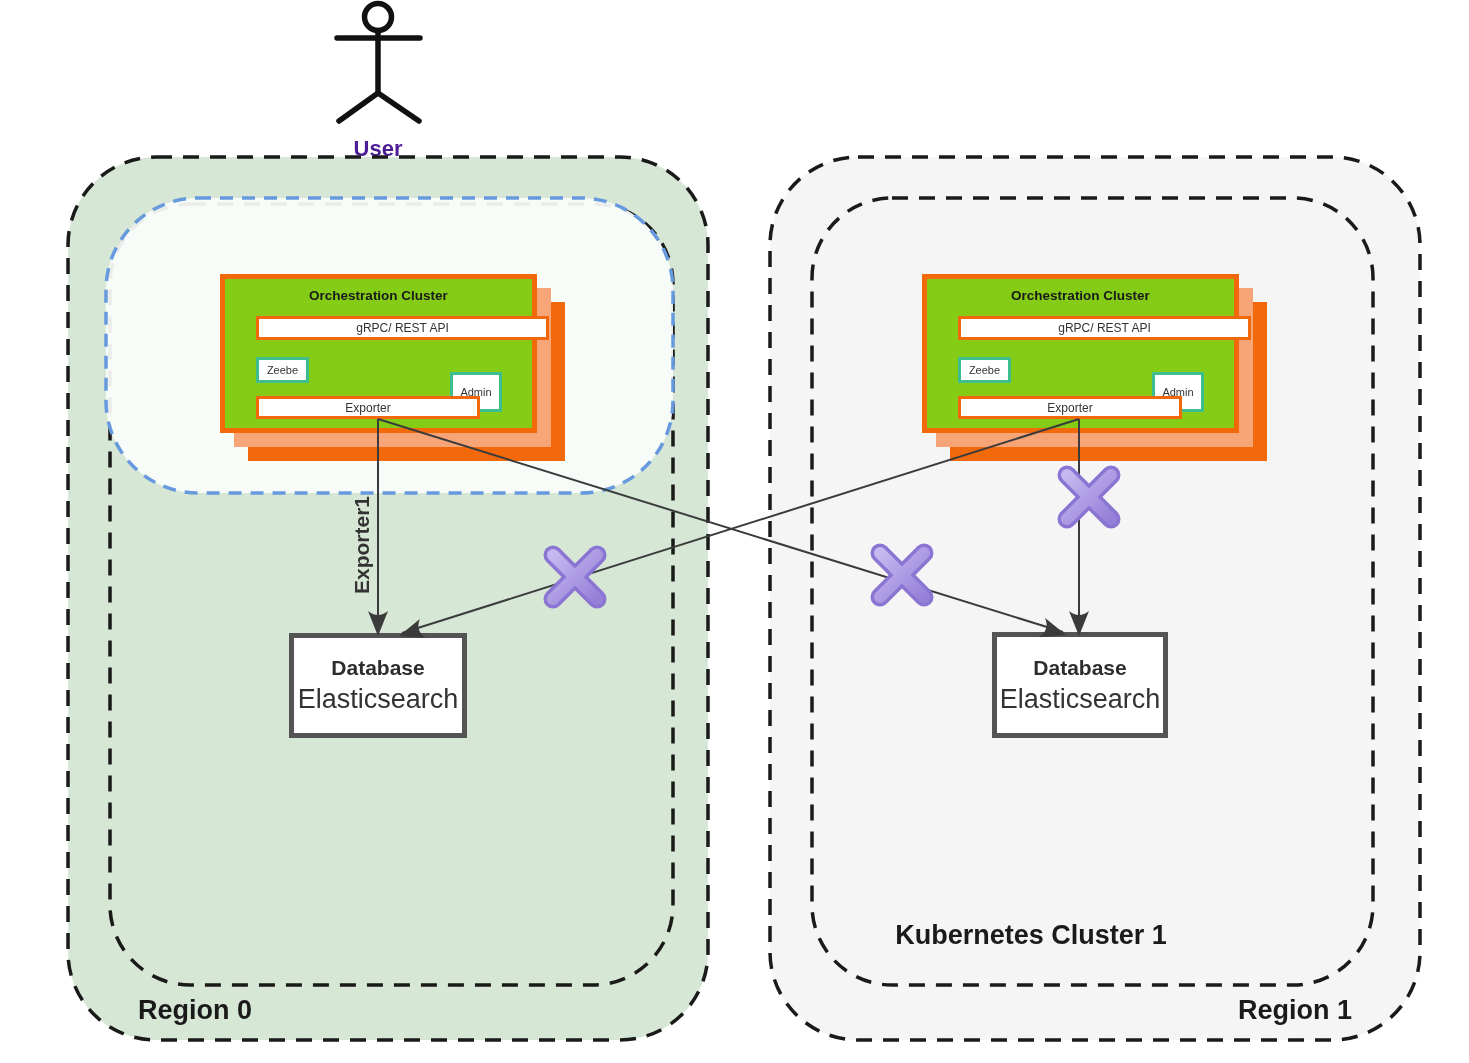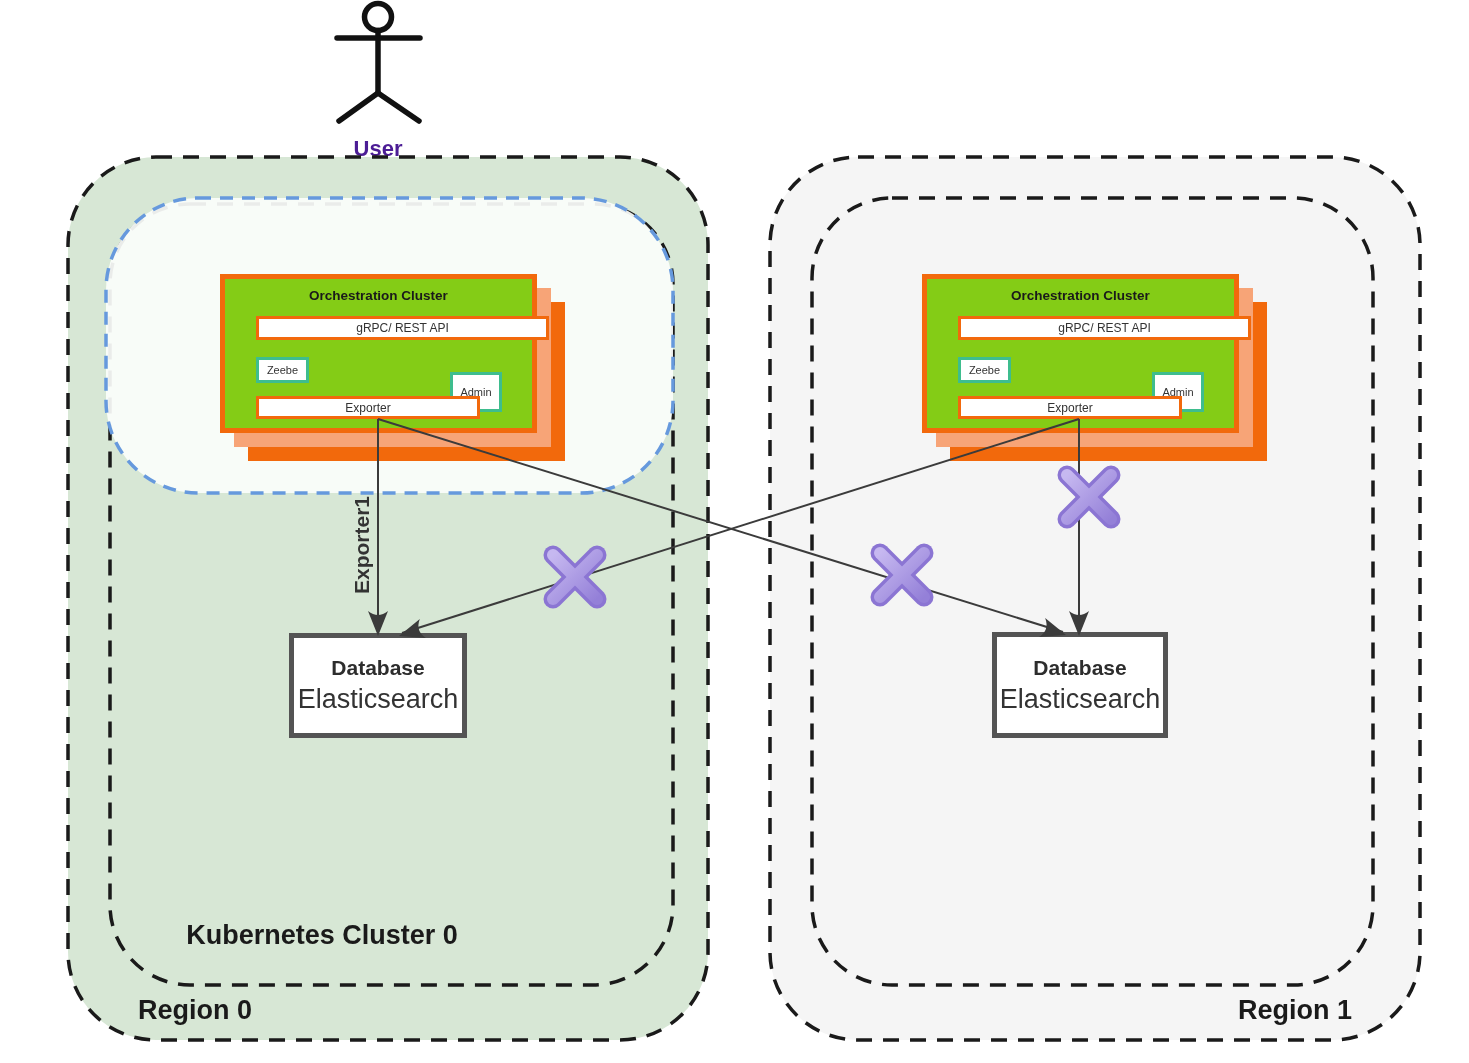--- a/index.html
+++ b/index.html
@@ -173,17 +173,17 @@
     <use href="#arrowhead" transform="translate(1079,636) rotate(90)"></use>
     <use href="#arrowhead" transform="translate(399,636) rotate(162.4)"></use>
 
     <use href="#xmark" transform="translate(575,577)"></use>
     <use href="#xmark" transform="translate(902,575)"></use>
     <use href="#xmark" transform="translate(1089,497)"></use>
   </svg>
 
   <div class="edge-label z4">Exporter1</div>
 
-  <div class="big-label z2" style="left:160px; top:920px; width:324px; text-align:center;">Kubernetes Cluster 0</div>
   <div class="big-label z2" style="left:138px; top:995px;">Region 0</div>
+  <div class="big-label z2" style="left:869px; top:920px; width:324px; text-align:center;">Kubernetes Cluster 1</div>
   <div class="big-label z2" style="left:1188px; top:995px; width:164px; text-align:right;">Region 1</div>
 
 </div>
 
 </body></html>

